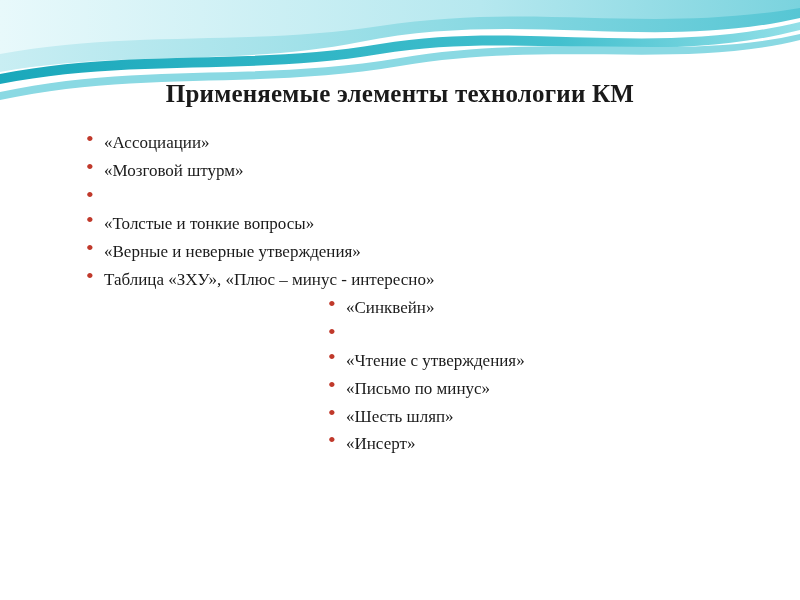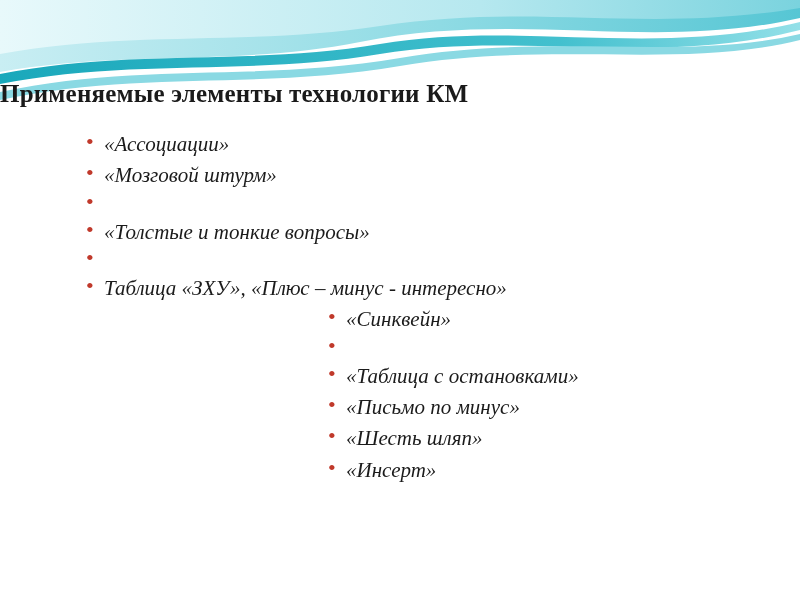--- a/index.html
+++ b/index.html
@@ -25,20 +25,21 @@
     left: 0;
     width: 800px;
     height: 120px;
     pointer-events: none;
   }
   .title {
     position: absolute;
     left: 0;
     top: 80px;
     width: 800px;
+    text-align: center;
     font-family: "Liberation Serif", serif;
     font-size: 25px;
     font-weight: bold;
     color: #1a1a1a;
     letter-spacing: 0.2px;
   }
   .body-list {
     position: absolute;
     left: 86px;
     top: 130px;
@@ -58,24 +59,23 @@
     width: 18px;
     flex: 0 0 18px;
     color: #c0392b;
     font-size: 22px;
     line-height: 1;
     position: relative;
     top: -2px;
   }
   .bullet-text {
     font-family: "Liberation Serif", serif;
-    font-size: 21px;
+    font-size: 17px;
     line-height: 1.35;
     color: #1b1b1b;
-    font-style: italic;
   }
 </style>
 </head>
 <body>
 
 <div class="slide">
 
   <svg class="decor" viewBox="0 0 800 120" preserveAspectRatio="none">
     <defs>
       <linearGradient id="g1" x1="0" y1="0" x2="1" y2="0">
@@ -118,39 +118,40 @@
       <span class="bullet-dot">•</span>
     </div>
 
     <div class="bullet-row">
       <span class="bullet-dot">•</span>
       <span class="bullet-text">«Толстые и тонкие вопросы»</span>
     </div>
 
     <div class="bullet-row">
       <span class="bullet-dot">•</span>
+      <span class="bullet-text">«Верные и неверные утверждения»</span>
     </div>
 
     <div class="bullet-row">
       <span class="bullet-dot">•</span>
       <span class="bullet-text">Таблица «ЗХУ», «Плюс – минус - интересно»</span>
     </div>
 
     <div class="bullet-row indented">
       <span class="bullet-dot">•</span>
       <span class="bullet-text">«Синквейн»</span>
     </div>
 
     <div class="bullet-row indented">
       <span class="bullet-dot">•</span>
     </div>
 
     <div class="bullet-row indented">
       <span class="bullet-dot">•</span>
-      <span class="bullet-text">«Таблица с остановками»</span>
+      <span class="bullet-text">«Чтение с утверждения»</span>
     </div>
 
     <div class="bullet-row indented">
       <span class="bullet-dot">•</span>
       <span class="bullet-text">«Письмо по минус»</span>
     </div>
 
     <div class="bullet-row indented">
       <span class="bullet-dot">•</span>
       <span class="bullet-text">«Шесть шляп»</span>

